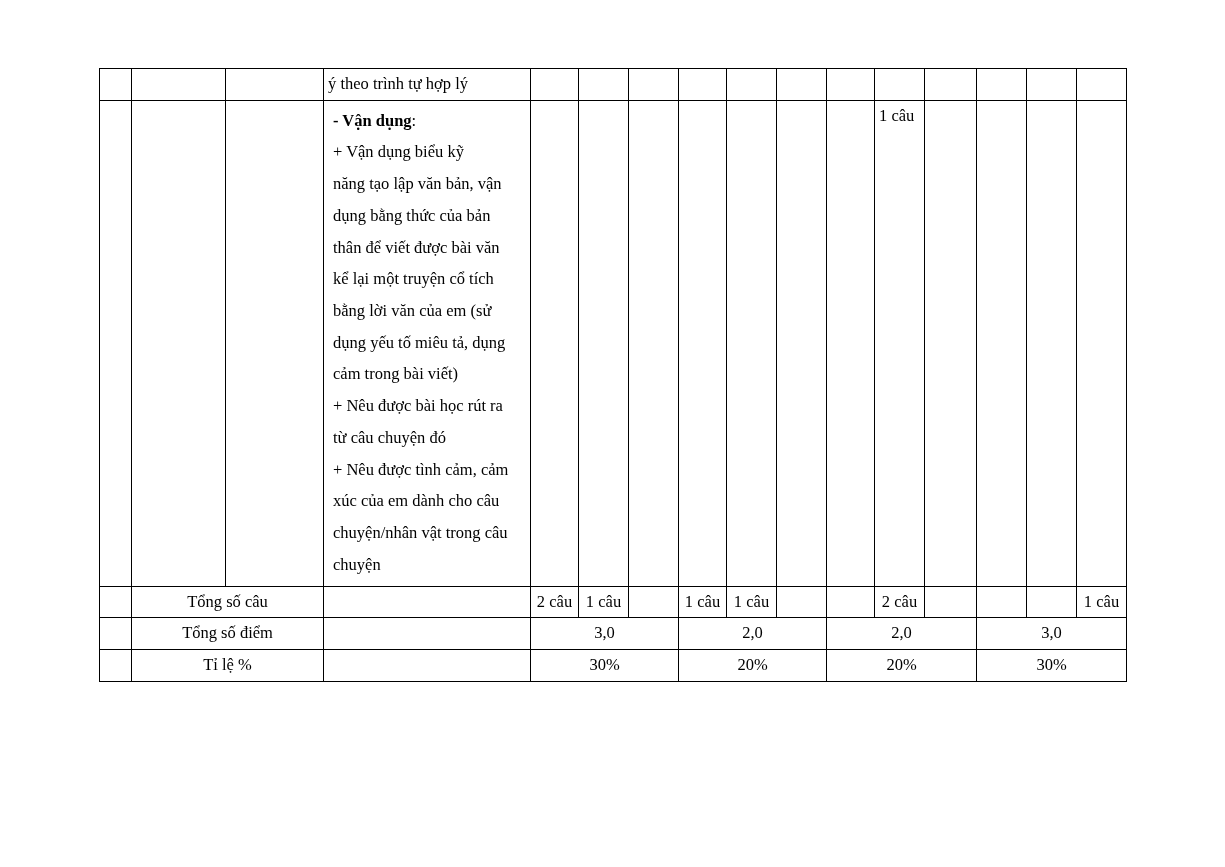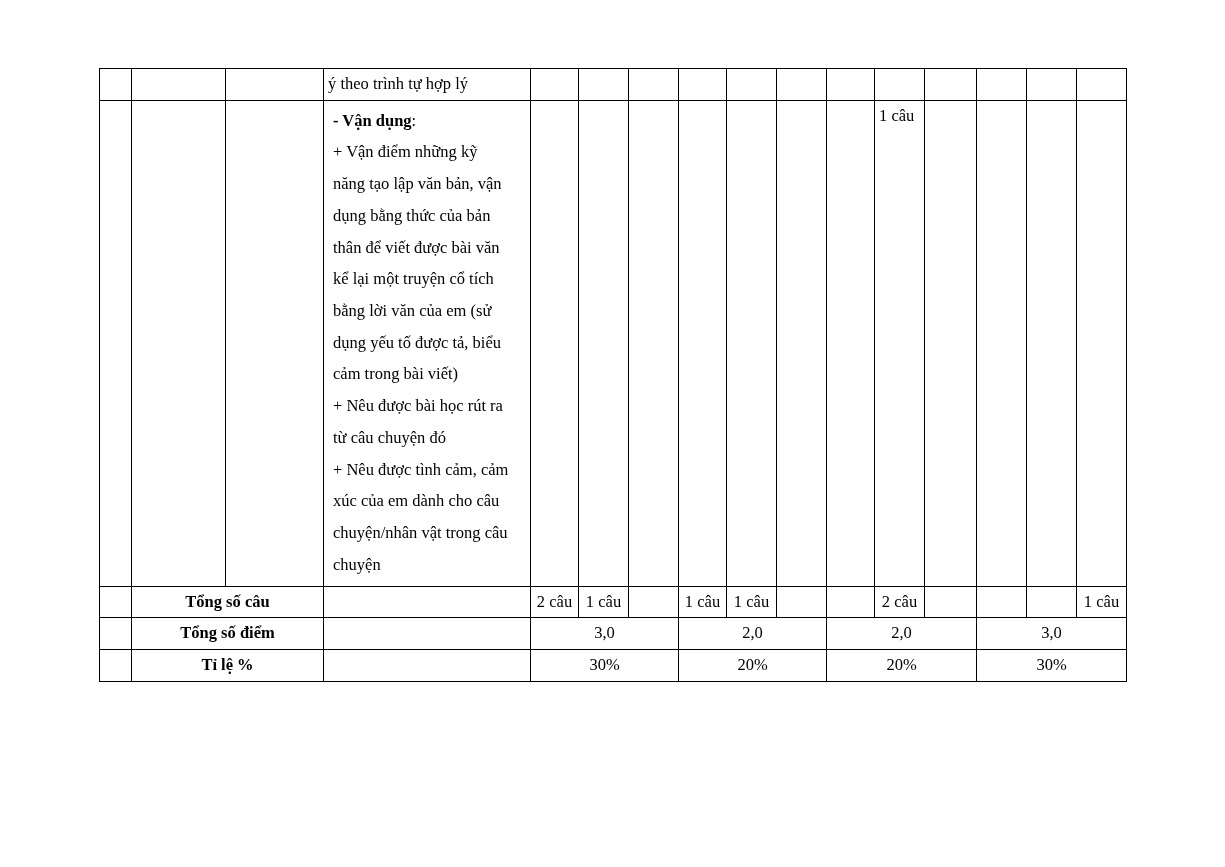--- a/index.html
+++ b/index.html
@@ -58,21 +58,21 @@
 
   .cell-desc {
     vertical-align: top;
   }
   .cell-desc p {
     margin: 5px;
   }
   .bold { font-weight: bold; }
   .summary-label {
     text-align: center;
-    font-weight: bold;
+    font-weight: normal;
     font-size: 16.5px;
     vertical-align: middle;
   }
   .summary-val {
     text-align: center;
     font-size: 16.5px;
     vertical-align: middle;
   }
   .small-cell {
     font-size: 16.5px;
@@ -127,27 +127,27 @@
       <td class="c14"></td>
       <td class="c15"></td>
     </tr>
 
     <tr>
       <td class="c0"></td>
       <td class="c1"></td>
       <td class="c2"></td>
       <td class="c3 cell-desc">
         <p><span class="bold">- Vận dụng</span><span>:</span></p>
-        <p>+ Vận điểm những kỹ</p>
+        <p>+ Vận dụng biểu kỹ</p>
         <p>năng tạo lập văn bản, vận</p>
         <p>dụng bằng thức của bản</p>
         <p>thân để viết được bài văn</p>
         <p>kể lại một truyện cổ tích</p>
         <p>bằng lời văn của em (sử</p>
-        <p>dụng yếu tố được tả, biểu</p>
+        <p>dụng yếu tố miêu tả, dụng</p>
         <p>cảm trong bài viết)</p>
         <p>+ Nêu được bài học rút ra</p>
         <p>từ câu chuyện đó</p>
         <p>+ Nêu được tình cảm, cảm</p>
         <p>xúc của em dành cho câu</p>
         <p>chuyện/nhân vật trong câu</p>
         <p>chuyện</p>
       </td>
       <td class="c4"></td>
       <td class="c5"></td>

